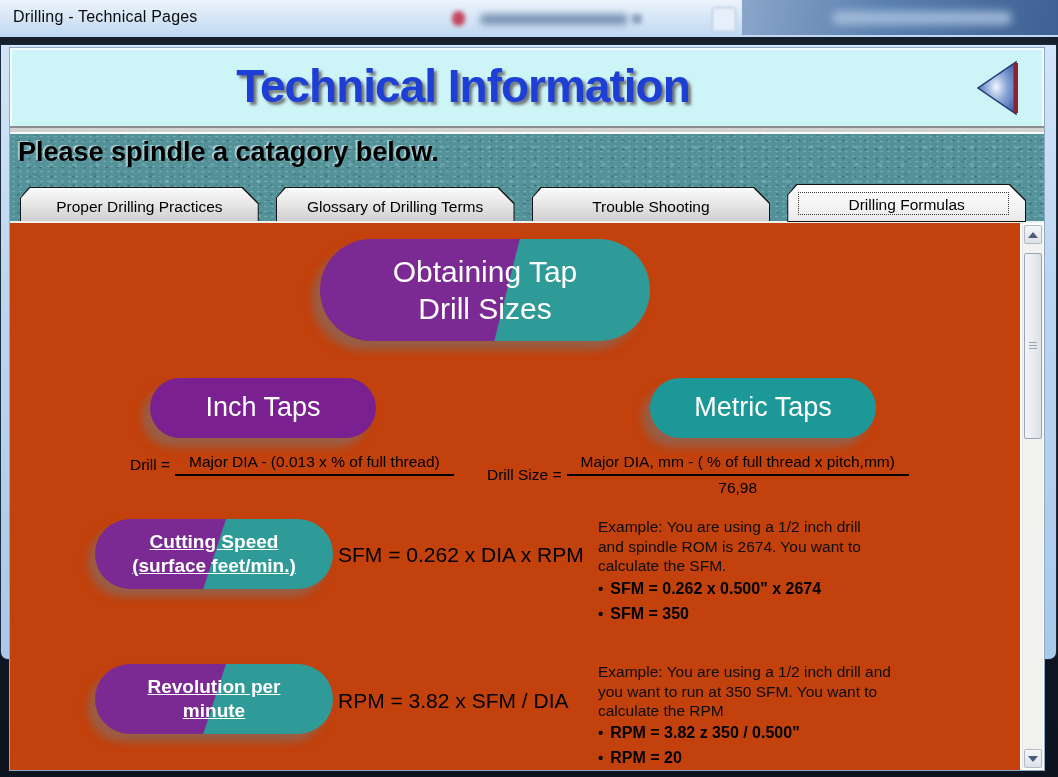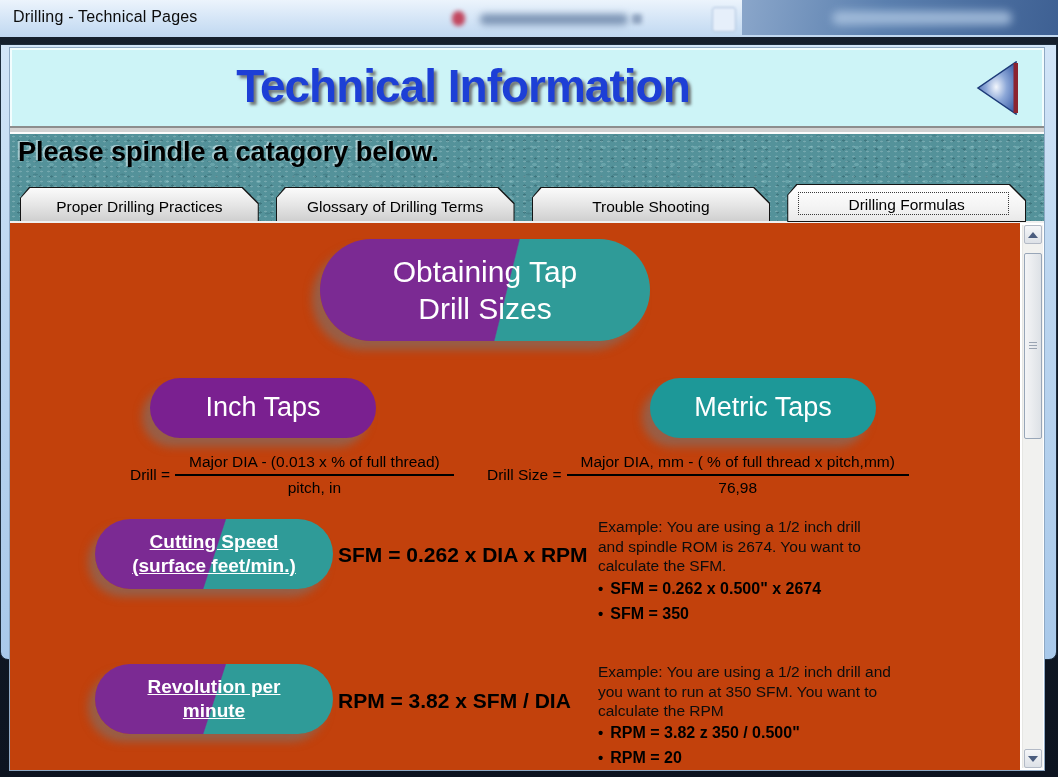--- a/index.html
+++ b/index.html
@@ -148,21 +148,21 @@
 
   .formula-frac { position:absolute; display:flex; align-items:center; color:#000; }
   .frac-inch { left:78px; top:230px;margin-left:42px; }
   .frac-metric { left:477px; top:230px; }
   .f-lhs { font-size:15.5px; margin-right:5px; white-space:nowrap; }
   .frac { text-align:center; }
   .frac .num { font-size:15.5px; padding:0 14px 3px 14px; border-bottom:2px solid #000; white-space:nowrap; }
   .frac .den { font-size:15.5px; padding-top:3px; }
 
   .big-formula {
-    position:absolute; font-size:21px; font-weight:bold; color:#000; white-space:nowrap;
+    position:absolute; font-size:21px; font-weight:normal; color:#000; white-space:nowrap;
   }
   .bf-0 { left:328px; top:320px; }
   .bf-1 { left:328px; top:466px; }
 
   .example { position:absolute; width:360px; font-size:15.5px; color:#0d0d0d; line-height:19.5px; }
   .ex-0 { left:588px; top:294px; }
   .ex-1 { left:588px; top:439px; }
 
   .bullet { position:absolute; font-size:16px; font-weight:bold; color:#000; white-space:nowrap; }
   .bullet::before { content:"•"; margin-right:7px; font-size:15px; }
@@ -259,21 +259,20 @@
           <div>Drill Sizes</div>
         </div>
 
         <div class="pill pill-inch">Inch Taps</div>
         <div class="pill pill-metric">Metric Taps</div>
 
         <div class="formula-frac frac-inch">
           <span class="f-lhs">Drill =</span>
           <span class="frac">
             <div class="num">Major DIA - (0.013 x % of full thread)</div>
-            <div class="den">pitch, in</div>
           </span>
         </div>
 
         <div class="formula-frac frac-metric">
           <span class="f-lhs">Drill Size =</span>
           <span class="frac">
             <div class="num">Major DIA, mm - ( % of full thread x pitch,mm)</div>
             <div class="den">76,98</div>
           </span>
         </div>

